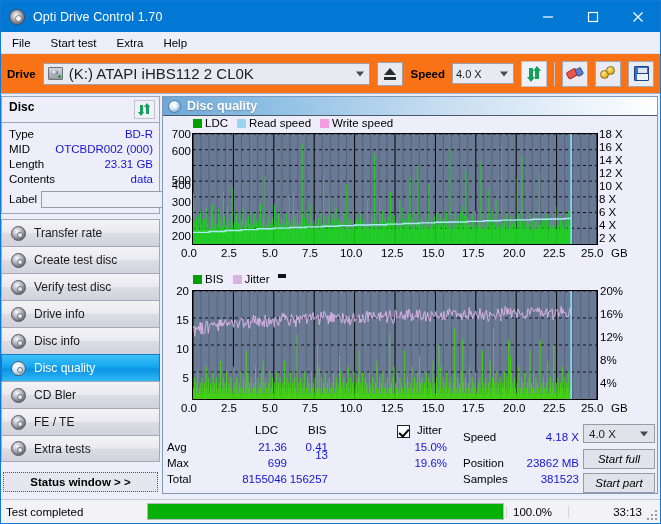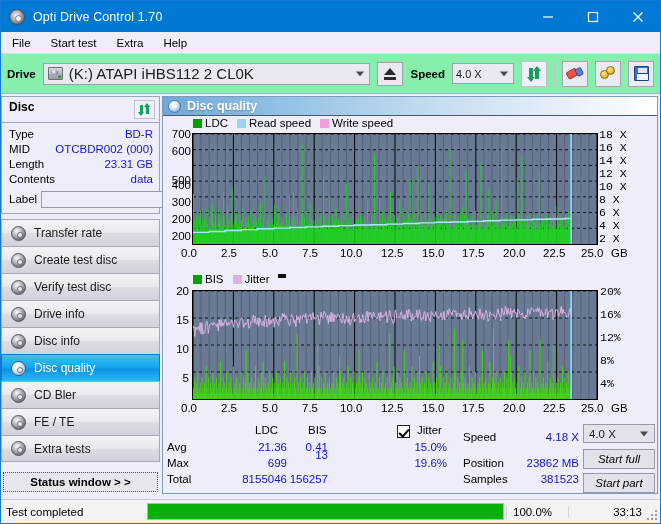--- a/index.html
+++ b/index.html
@@ -54,21 +54,21 @@
     height: 22px; display: flex; align-items: center;
     background: #eeeefb;
     padding-left: 8px; gap: 14px;
     border-bottom: 1px solid #dcdcea;
   }
   .menu-item { font-size: 11.5px; color: #000; padding: 2px 3px; }
 
   
   .toolbar {
     height: 40px; display: flex; align-items: center;
-    background: #86efac; padding: 0 6px; gap: 7px;
+    background: #f97316; padding: 0 6px; gap: 7px;
     border-bottom: 1px solid #9bb8d4;
   }
   .tb-label { font-size: 11.5px; font-weight: bold; color: #000; }
   .drive-combo {
     flex: 1; height: 22px; background: #e9e9f2;
     border: 1px solid #a0a0a8;
     display: flex; align-items: center; gap: 6px;
     padding: 0 4px; position: relative; min-width: 0;
   }
   .drive-combo .drv-icon {
@@ -249,21 +249,21 @@
   }
   .ico-disc-w::after { content:""; position:absolute; left:4.5px; top:4.5px; width:3px;height:3px; border-radius:50%; background:#fff; }
 
   .charts { flex: 1; position: relative; }
   .chart { position: absolute; left: 0; right: 0; }
   .legend { position: absolute; display: flex; align-items: center; gap: 4px; font-size: 11.5px; color: #000;}
   .legend .sw { width: 9px; height: 9px; display: inline-block; }
   .legend .grp { display:flex; align-items:center; gap:3px; margin-right: 5px;}
 
   .axislbl { position: absolute; font-size: 11.5px; color: #000; white-space: nowrap; }
-  .axislbl.r { text-align: left; font-family: Liberation Mono, monospace; }
+  .axislbl.r { text-align: left; }
   .axislbl.l { text-align: right; }
 
   .plot {
     position: absolute; background: #6b7a94;
     border: 1px solid #000;
     overflow: hidden;
   }
   .plot svg { display:block; }
 
   

